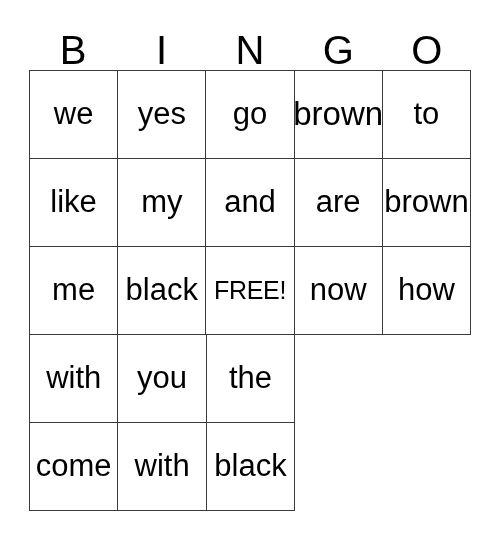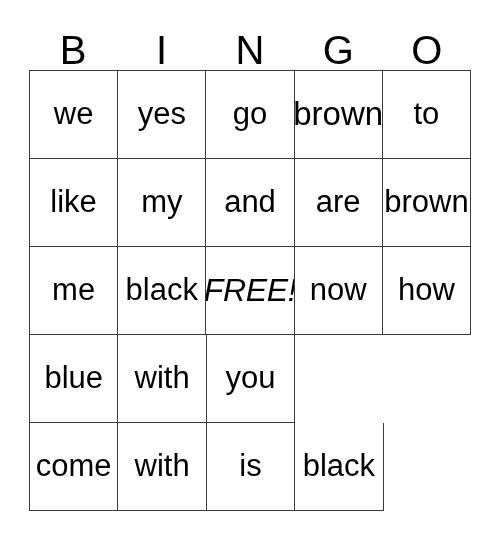--- a/index.html
+++ b/index.html
@@ -71,23 +71,22 @@
     font-weight: 400;
     line-height: 1.05;
     white-space: nowrap;
     display: block;
   }
   
   .cell-text.shrink-sm {
     font-size: 33px;
   }
   .cell-text.shrink-xs {
-    font-size: 32px;
+    font-size: 25px;
     letter-spacing: -0.3px;
-    font-style: italic;
   }
 </style>
 </head>
 <body>
 
 <div id="bingo-card">
 
   <div id="bingo-header">
     <div class="header-cell">
       <span class="header-letter">B</span>
@@ -153,38 +152,35 @@
         </div>
         <div class="grid-cell">
           <span class="cell-text">now</span>
         </div>
         <div class="grid-cell">
           <span class="cell-text">how</span>
         </div>
       </div>
       <div class="grid-row">
         <div class="grid-cell">
-          <span class="cell-text">blue</span>
-        </div>
-        <div class="grid-cell">
           <span class="cell-text">with</span>
         </div>
         <div class="grid-cell">
           <span class="cell-text">you</span>
+        </div>
+        <div class="grid-cell">
+          <span class="cell-text">the</span>
         </div>
       </div>
       <div class="grid-row">
         <div class="grid-cell">
           <span class="cell-text">come</span>
         </div>
         <div class="grid-cell">
           <span class="cell-text">with</span>
         </div>
         <div class="grid-cell">
-          <span class="cell-text">is</span>
-        </div>
-        <div class="grid-cell">
           <span class="cell-text">black</span>
         </div>
       </div>
     </div>
 
 </div>
 
 </body></html>

